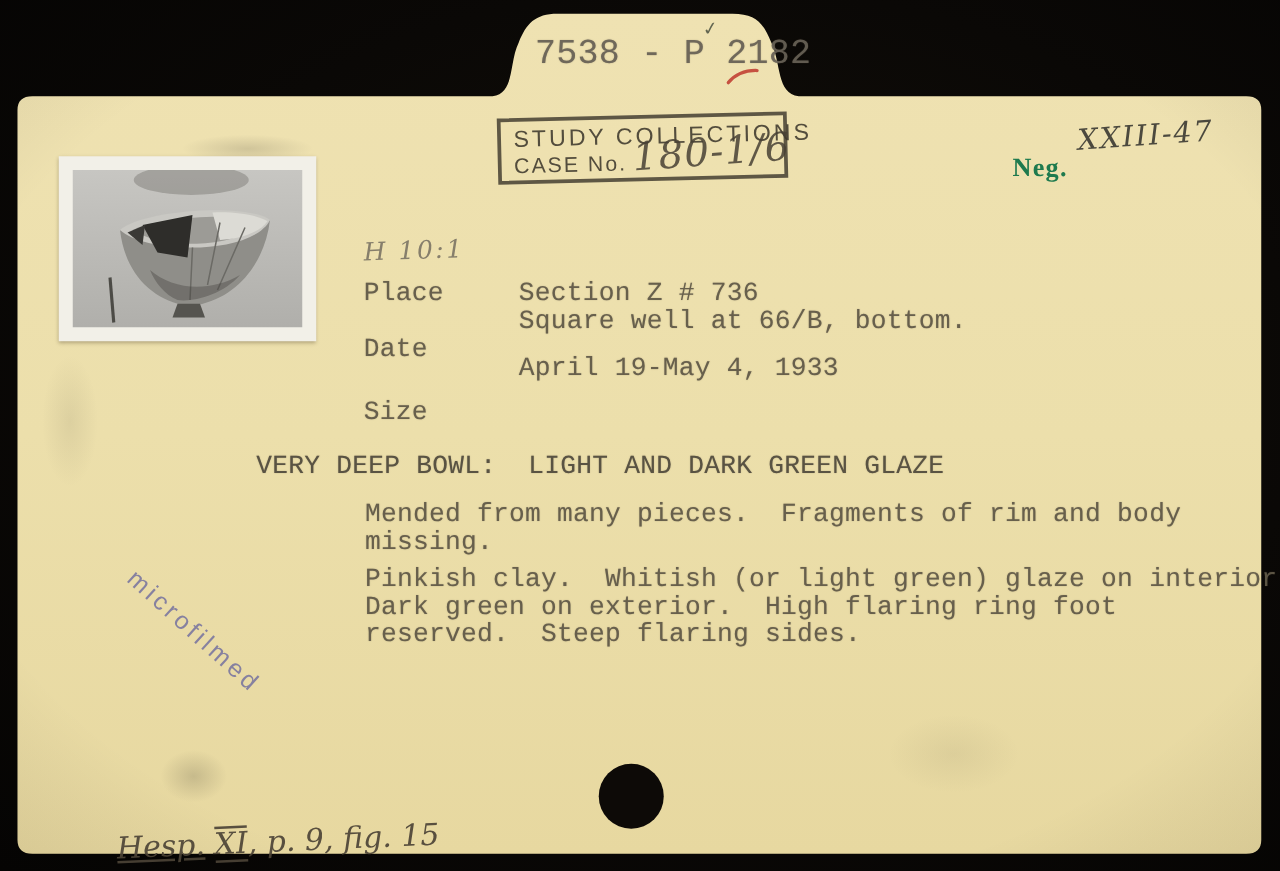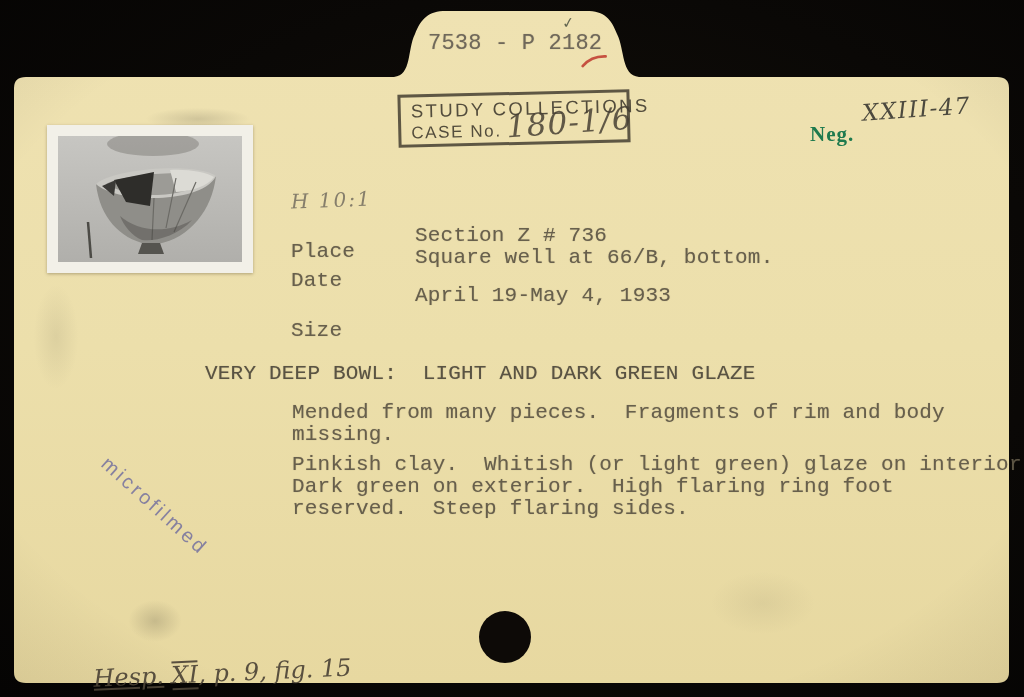--- a/index.html
+++ b/index.html
@@ -75,21 +75,21 @@
              C 605 11, 611 19, 617 34 C 625 50, 621 75, 639 77 H 997 Q 1009 77, 1009 88
              V 672 Q 1009 683, 997 683 H 26 Q 14 683, 14 672 V 88 Q 14 77, 26 77 Z" fill="url(#vign)"></path>
     <circle cx="505" cy="637" r="26" fill="#0d0a07"></circle>
   </svg>
 
   <div class="abs smudge" style="left:118px;top:592px;width:74px;height:58px;background:radial-gradient(closest-side,rgba(80,75,60,0.22),rgba(80,75,60,0) 72%);"></div>
   <div class="abs smudge" style="left:24px;top:262px;width:64px;height:150px;background:radial-gradient(closest-side,rgba(80,75,60,0.10),rgba(80,75,60,0) 70%);"></div>
   <div class="abs smudge" style="left:128px;top:104px;width:140px;height:30px;background:radial-gradient(closest-side,rgba(70,66,55,0.18),rgba(70,66,55,0) 75%);"></div>
   <div class="abs smudge" style="left:688px;top:558px;width:150px;height:90px;background:radial-gradient(closest-side,rgba(80,75,60,0.08),rgba(80,75,60,0) 70%);"></div>
 
-  <div class="abs typed" style="left:428px;top:33px;font-size:22px;color:rgba(103,97,85,0.9);">7538 - P 2182</div>
+  <div class="abs typed" style="left:428px;top:33px;font-size:28px;color:rgba(103,97,85,0.9);">7538 - P 2182</div>
 
   <div class="abs" style="left:562px;top:14px;font-family:'DejaVu Sans',sans-serif;font-size:15px;color:rgba(74,80,64,0.85);transform:rotate(-8deg);">✓</div>
 
   <svg class="abs" style="left:582px;top:52px;transform:rotate(14deg);" width="26" height="20" viewBox="0 0 26 20">
     <path d="M2 17 Q 8 5 22 2" fill="none" stroke="rgba(190,55,45,0.85)" stroke-width="2.6" stroke-linecap="round"></path>
   </svg>
 
   <div id="stamp-box" class="abs">
     <div class="stamp-text abs" style="left:10px;top:3px;font-size:18.5px;letter-spacing:2.4px;">STUDY COLLECTIONS</div>
     <div class="stamp-text abs" style="left:10px;top:26px;font-size:17px;letter-spacing:1.6px;">CASE No.</div>
@@ -130,21 +130,21 @@
       <path d="M62 80 C 80 96, 110 98, 134 84 C 120 100, 96 106, 84 104 C 74 100, 66 90, 62 80 Z" fill="rgba(60,58,54,0.35)"></path>
 
       <path d="M84 107 L 102 107 L 106 118 L 80 118 Z" fill="#55544f"></path>
 
       <path d="M30 86 L 33 122" stroke="#4c4b46" stroke-width="2.5"></path>
     </svg>
   </div>
 
   <div class="abs hand" style="left:291px;top:188px;font-size:20px;color:rgba(122,115,100,0.9);letter-spacing:2px;transform:rotate(-2deg);">H 10:1</div>
 
-  <div class="abs typed" style="left:291px;top:225px;margin-top:16px;">Place</div>
+  <div class="abs typed" style="left:291px;top:225px;">Place</div>
   <div class="abs typed" style="left:415px;top:225px;">Section Z # 736</div>
   <div class="abs typed" style="left:415px;top:247px;">Square well at 66/B, bottom.</div>
 
   <div class="abs typed" style="left:291px;top:270px;">Date</div>
   <div class="abs typed" style="left:415px;top:285px;">April 19-May 4, 1933</div>
 
   <div class="abs typed" style="left:291px;top:320px;">Size</div>
 
   <div class="abs typed" style="left:292px;top:402px;">Mended from many pieces.  Fragments of rim and body</div>
 

